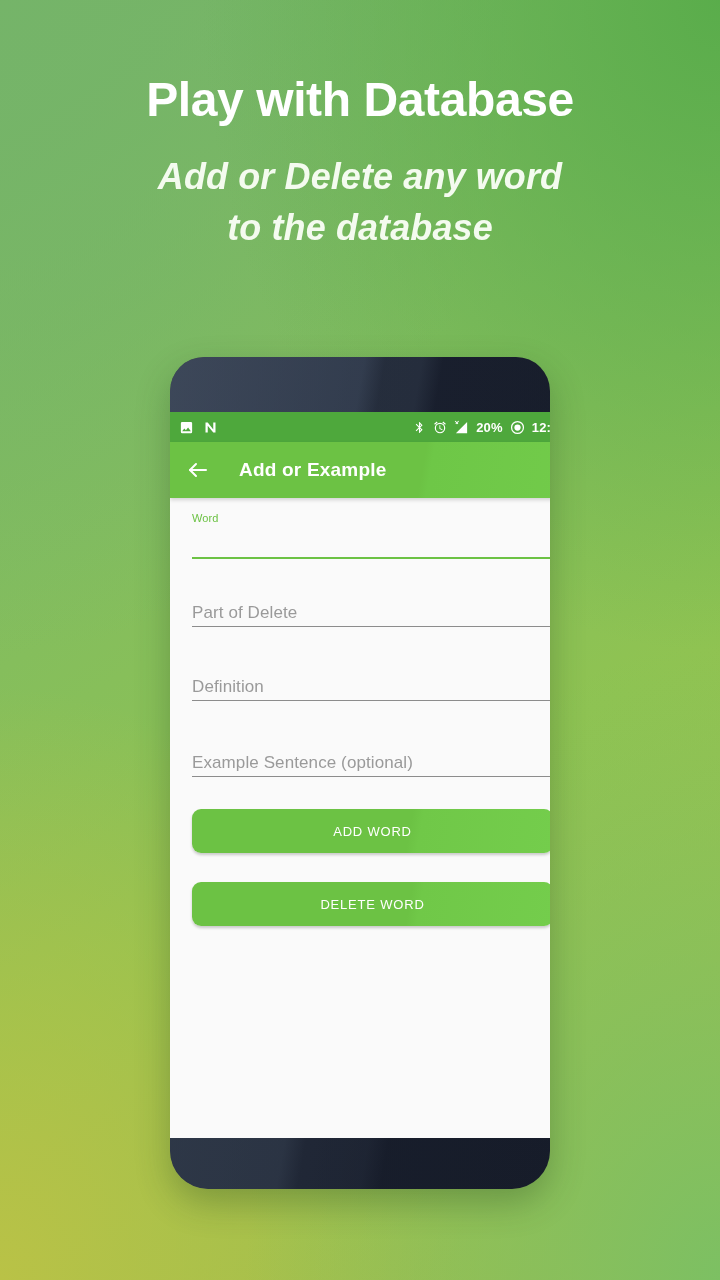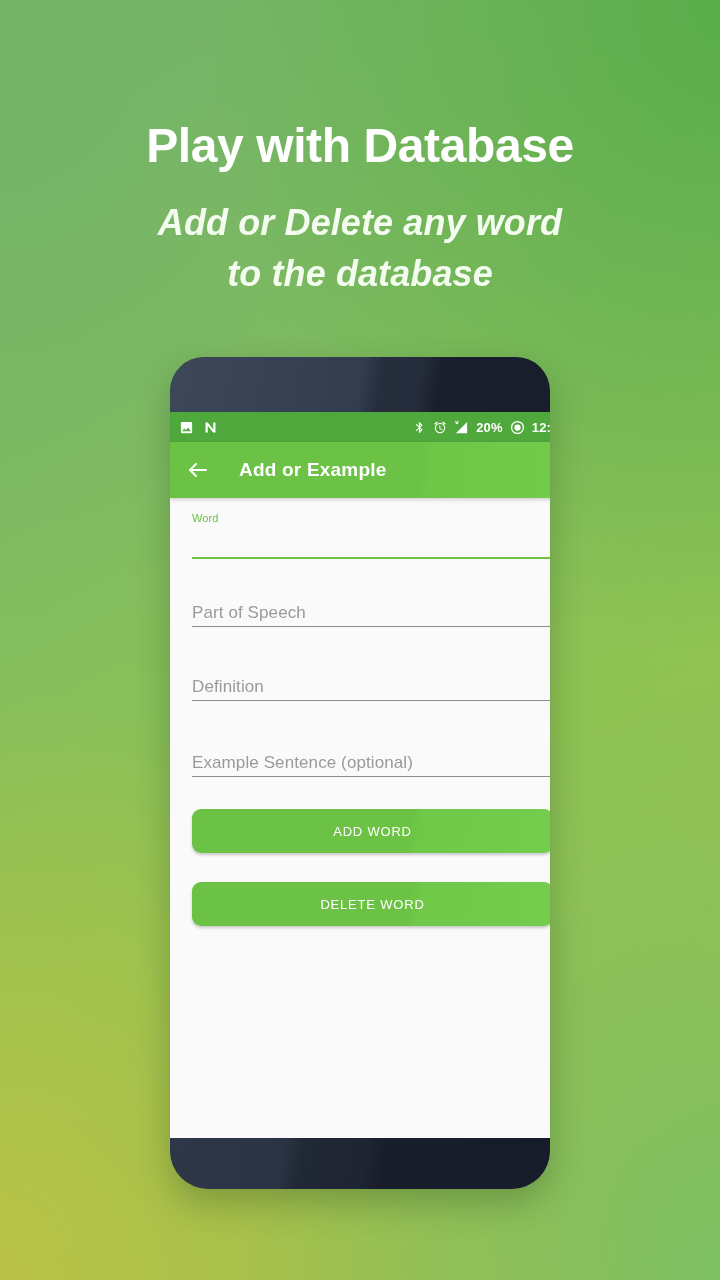--- a/index.html
+++ b/index.html
@@ -21,21 +21,20 @@
       radial-gradient(120% 85% at 0% 0%, rgba(117,180,105,0.95) 0%, rgba(117,180,105,0) 60%),
       linear-gradient(150deg, #74b467 0%, #83bd5e 35%, #8fc352 62%, #a6bd4c 100%);
   }
 
   
   #headings {
     position:absolute; top:0; left:0;
     width:720px;
     padding-top:72px;
     text-align:center;
-    margin-top:46px;
   }
   #title {
     font-size:48px;
     font-weight:bold;
     color:#ffffff;
     letter-spacing:-0.4px;
     line-height:1.18;
   }
   #subtitle {
     margin-top:22px;
@@ -235,21 +234,21 @@
 
         <div class="row">
 
           <div class="field half">
             <div class="float-label">Word</div>
             <div class="fld-value"></div>
             <div class="underline active"></div>
           </div>
 
           <div class="field half">
-            <div class="fld-placeholder">Part of Speech</div>
+            <div class="fld-placeholder">Part of Delete</div>
             <div class="underline thin"></div>
           </div>
 
         </div>
 
         <div class="spacer-sm"></div>
 
         <div class="field full">
           <div class="fld-placeholder">Definition</div>
           <div class="underline thin"></div>

